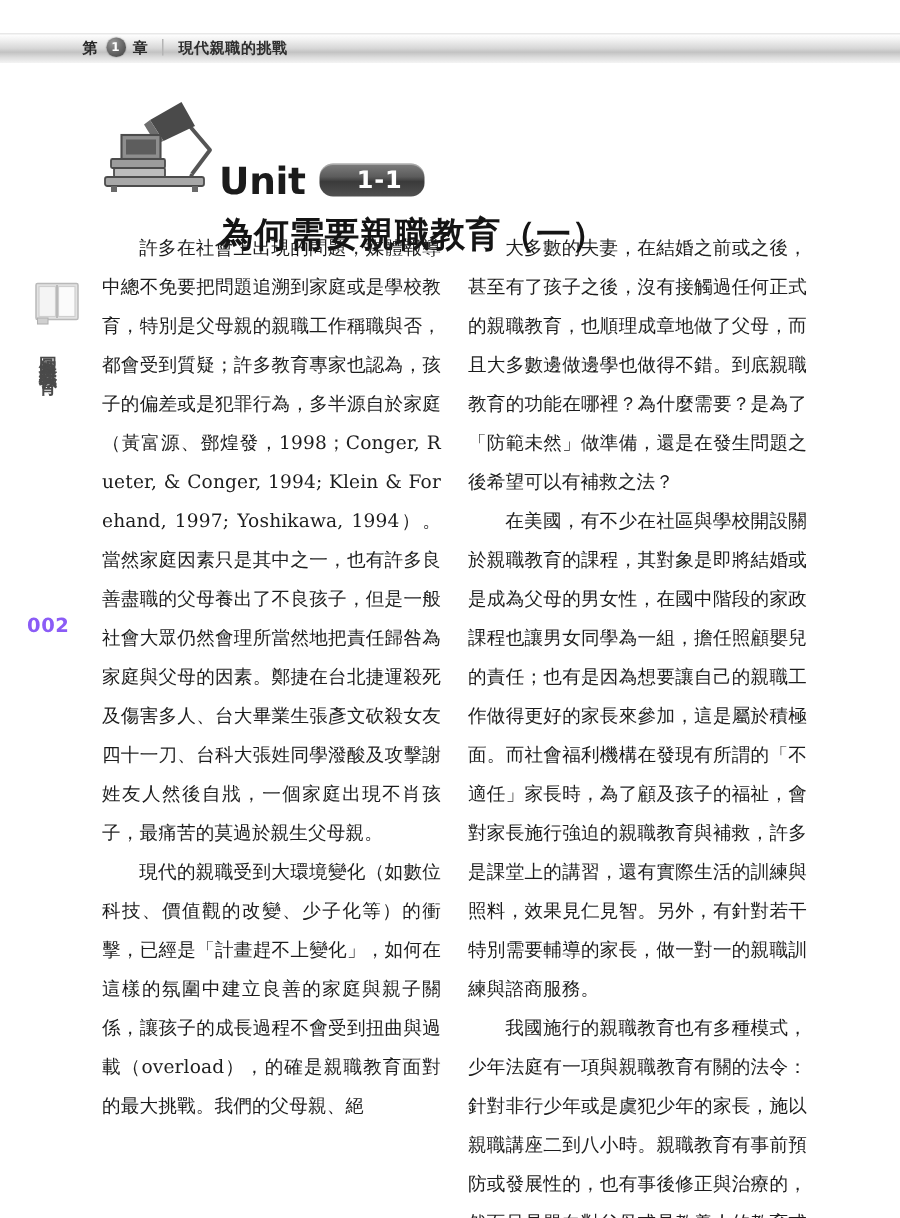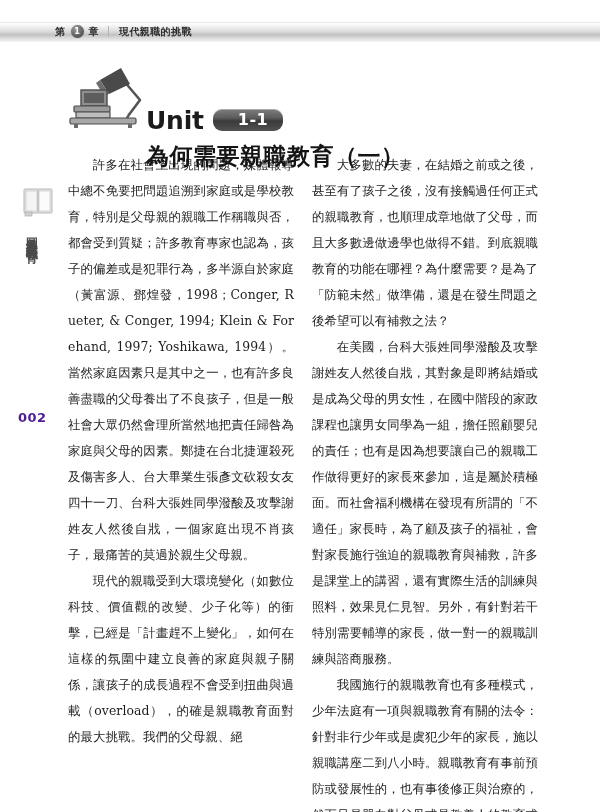--- a/index.html
+++ b/index.html
@@ -162,21 +162,21 @@
     line-height: 1;
   }
   .side-pageno {
     position: absolute;
     left: 0;
     top: 222px;
     width: 40px;
     font-family: "DejaVu Sans", "Liberation Sans", sans-serif;
     font-size: 13px;
     font-weight: bold;
-    color: #4c1d95;
+    color: #8b5cf6;
     letter-spacing: 0.4px;
   }
 
   
   .columns {
     position: absolute;
     left: 68px;
     top: 152px;
     width: 470px;
     display: flex;
@@ -260,16 +260,16 @@
   <div class="side-pageno">002</div>
 </div>
 
 <div class="columns">
   <div class="col">
     <p>許多在社會上出現的問題，媒體報導中總不免要把問題追溯到家庭或是學校教育，特別是父母親的親職工作稱職與否，都會受到質疑；許多教育專家也認為，孩子的偏差或是犯罪行為，多半源自於家庭（黃富源、鄧煌發，1998；Conger, Rueter, &amp; Conger, 1994; Klein &amp; Forehand, 1997; Yoshikawa, 1994）。當然家庭因素只是其中之一，也有許多良善盡職的父母養出了不良孩子，但是一般社會大眾仍然會理所當然地把責任歸咎為家庭與父母的因素。鄭捷在台北捷運殺死及傷害多人、台大畢業生張彥文砍殺女友四十一刀、台科大張姓同學潑酸及攻擊謝姓友人然後自戕，一個家庭出現不肖孩子，最痛苦的莫過於親生父母親。</p>
     <p>現代的親職受到大環境變化（如數位科技、價值觀的改變、少子化等）的衝擊，已經是「計畫趕不上變化」，如何在這樣的氛圍中建立良善的家庭與親子關係，讓孩子的成長過程不會受到扭曲與過載（overload），的確是親職教育面對的最大挑戰。我們的父母親、絕</p>
   </div>
   <div class="col">
     <p>大多數的夫妻，在結婚之前或之後，甚至有了孩子之後，沒有接觸過任何正式的親職教育，也順理成章地做了父母，而且大多數邊做邊學也做得不錯。到底親職教育的功能在哪裡？為什麼需要？是為了「防範未然」做準備，還是在發生問題之後希望可以有補救之法？</p>
-    <p>在美國，台科大張姓同學潑酸及攻擊謝姓友人然後自戕，其對象是即將結婚或是成為父母的男女性，在國中階段的家政課程也讓男女同學為一組，擔任照顧嬰兒的責任；也有是因為想要讓自己的親職工作做得更好的家長來參加，這是屬於積極面。而社會福利機構在發現有所謂的「不適任」家長時，為了顧及孩子的福祉，會對家長施行強迫的親職教育與補救，許多是課堂上的講習，還有實際生活的訓練與照料，效果見仁見智。另外，有針對若干特別需要輔導的家長，做一對一的親職訓練與諮商服務。</p>
+    <p>在美國，有不少在社區與學校開設關於親職教育的課程，其對象是即將結婚或是成為父母的男女性，在國中階段的家政課程也讓男女同學為一組，擔任照顧嬰兒的責任；也有是因為想要讓自己的親職工作做得更好的家長來參加，這是屬於積極面。而社會福利機構在發現有所謂的「不適任」家長時，為了顧及孩子的福祉，會對家長施行強迫的親職教育與補救，許多是課堂上的講習，還有實際生活的訓練與照料，效果見仁見智。另外，有針對若干特別需要輔導的家長，做一對一的親職訓練與諮商服務。</p>
     <p>我國施行的親職教育也有多種模式，少年法庭有一項與親職教育有關的法令：針對非行少年或是虞犯少年的家長，施以親職講座二到八小時。親職教育有事前預防或發展性的，也有事後修正與治療的，然而只是單向對父母或是教養人的教育或協助還是不足，得要配合整體環境的正向影響，以及對於受教養的族群適性教育與管教，方能竟其功。</p>
   </div>
 </div>
 
 </body></html>

